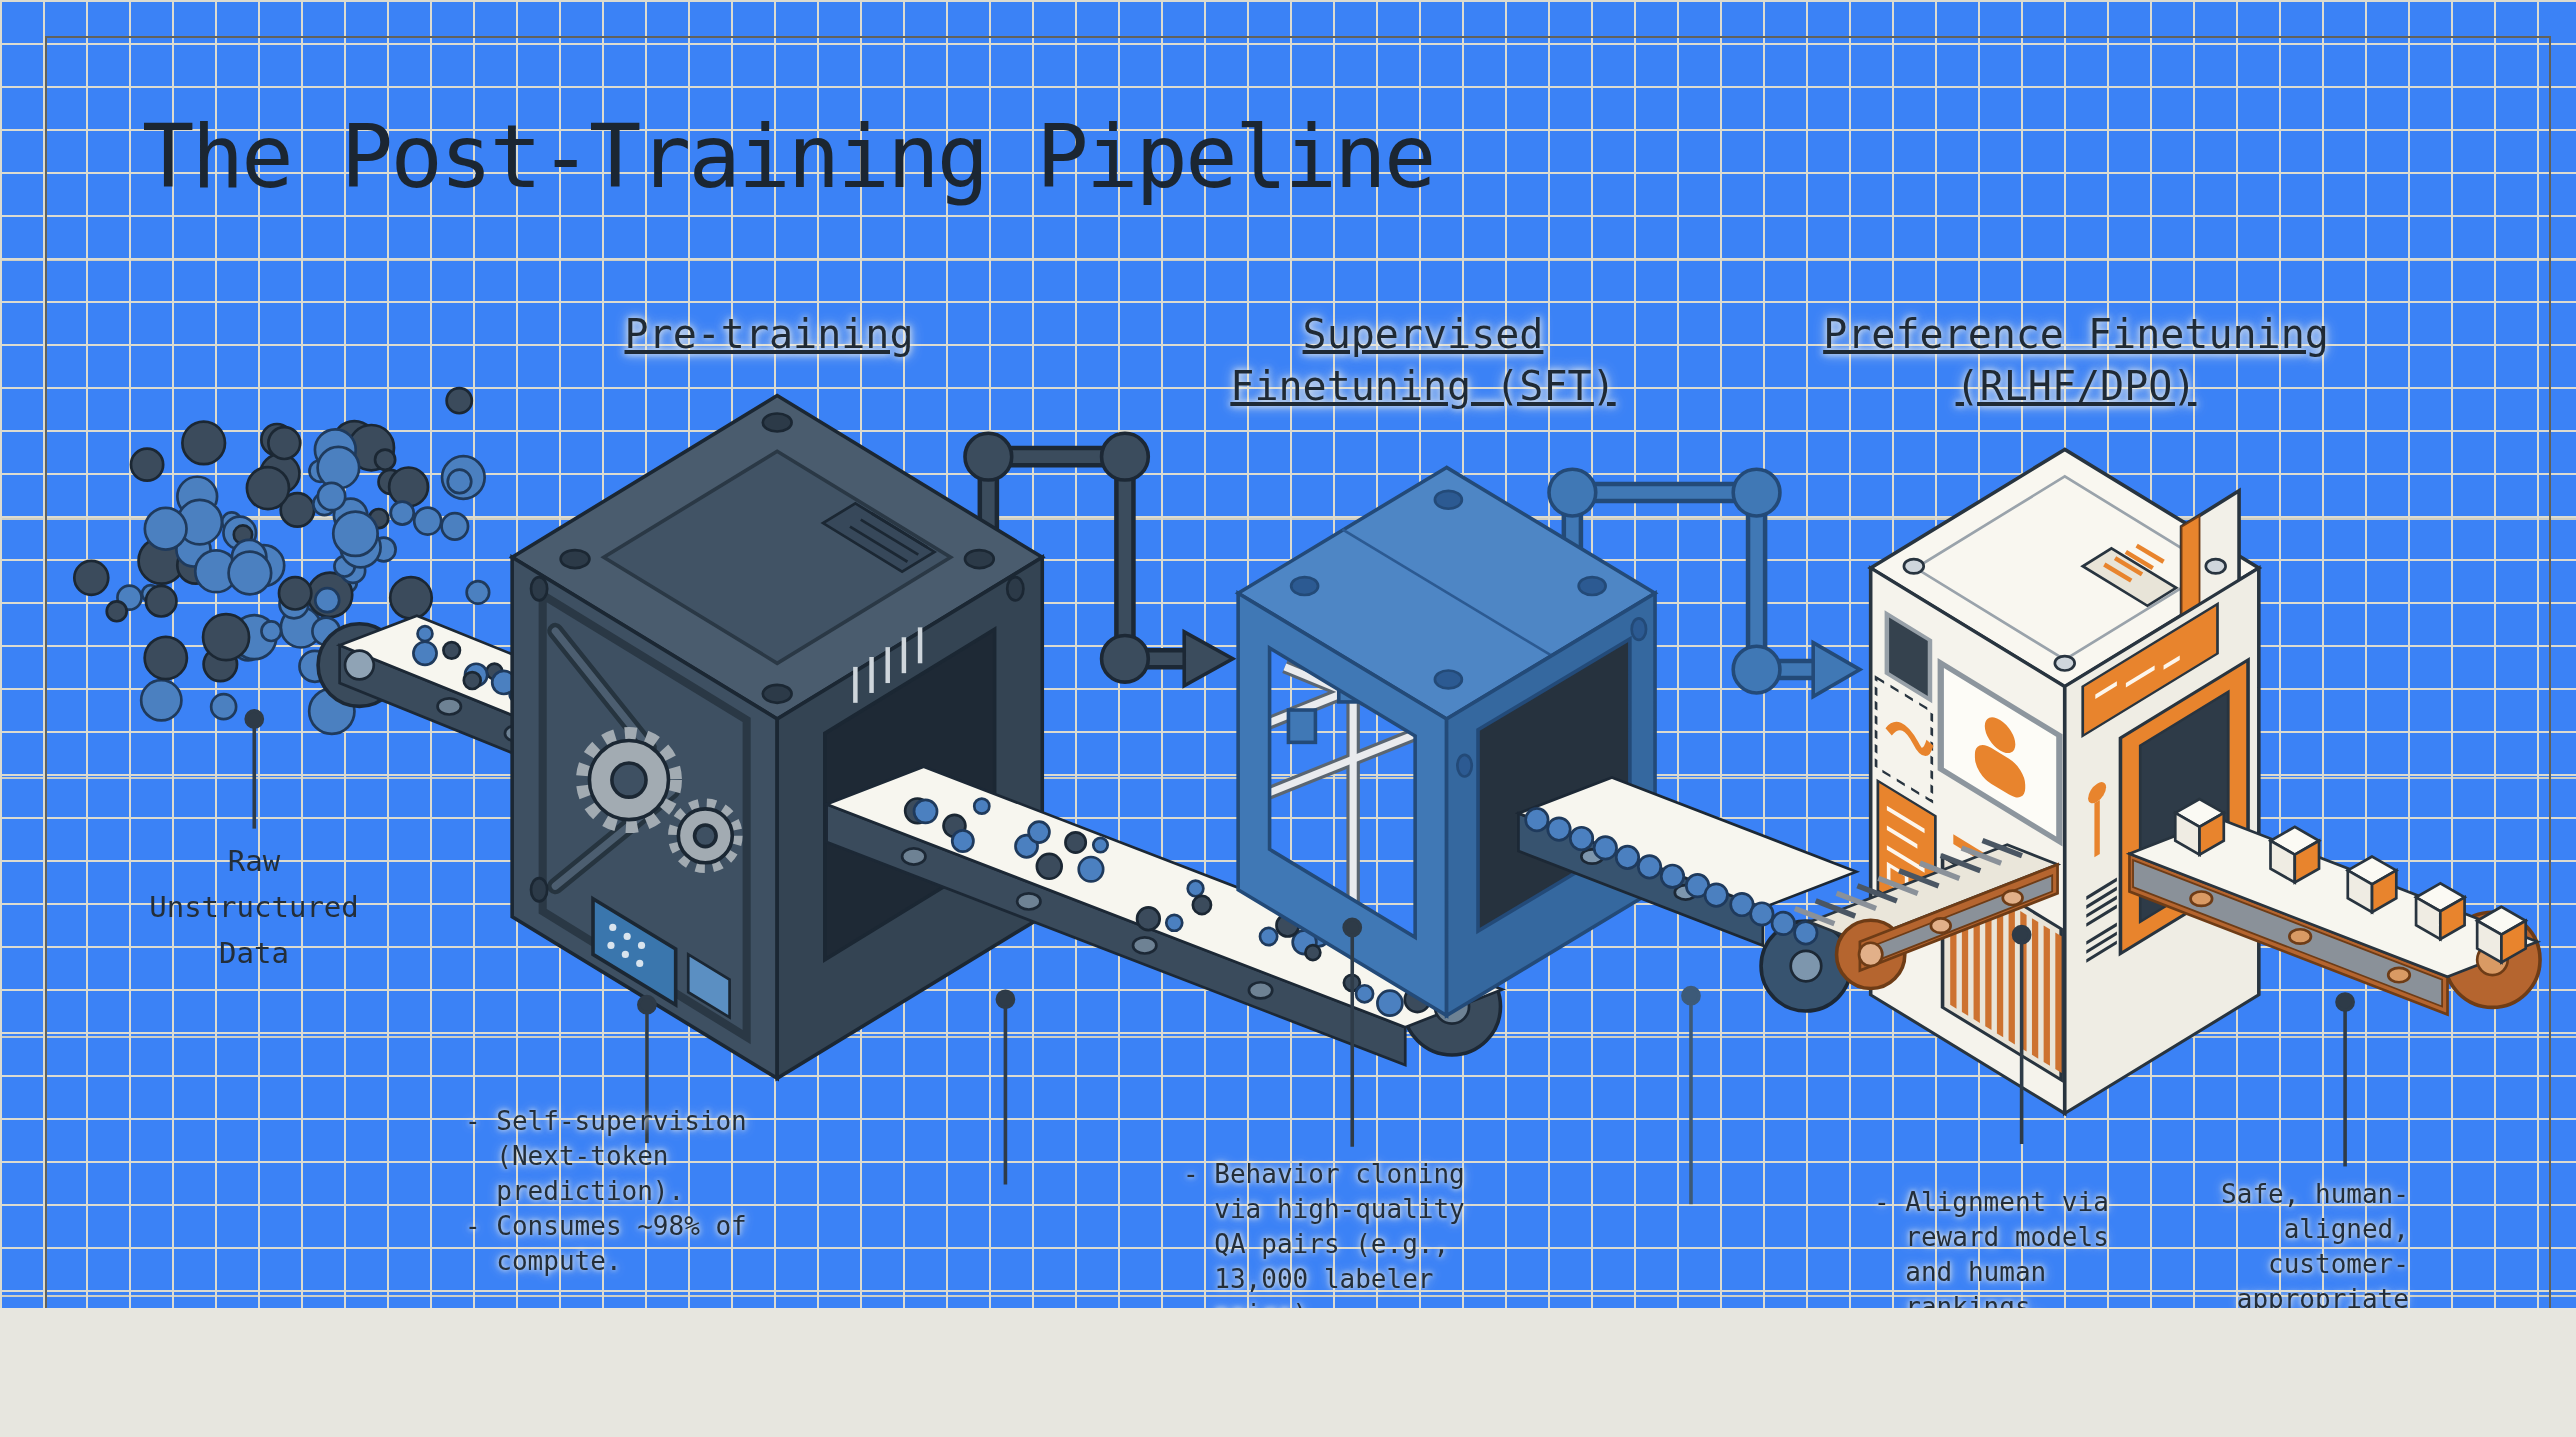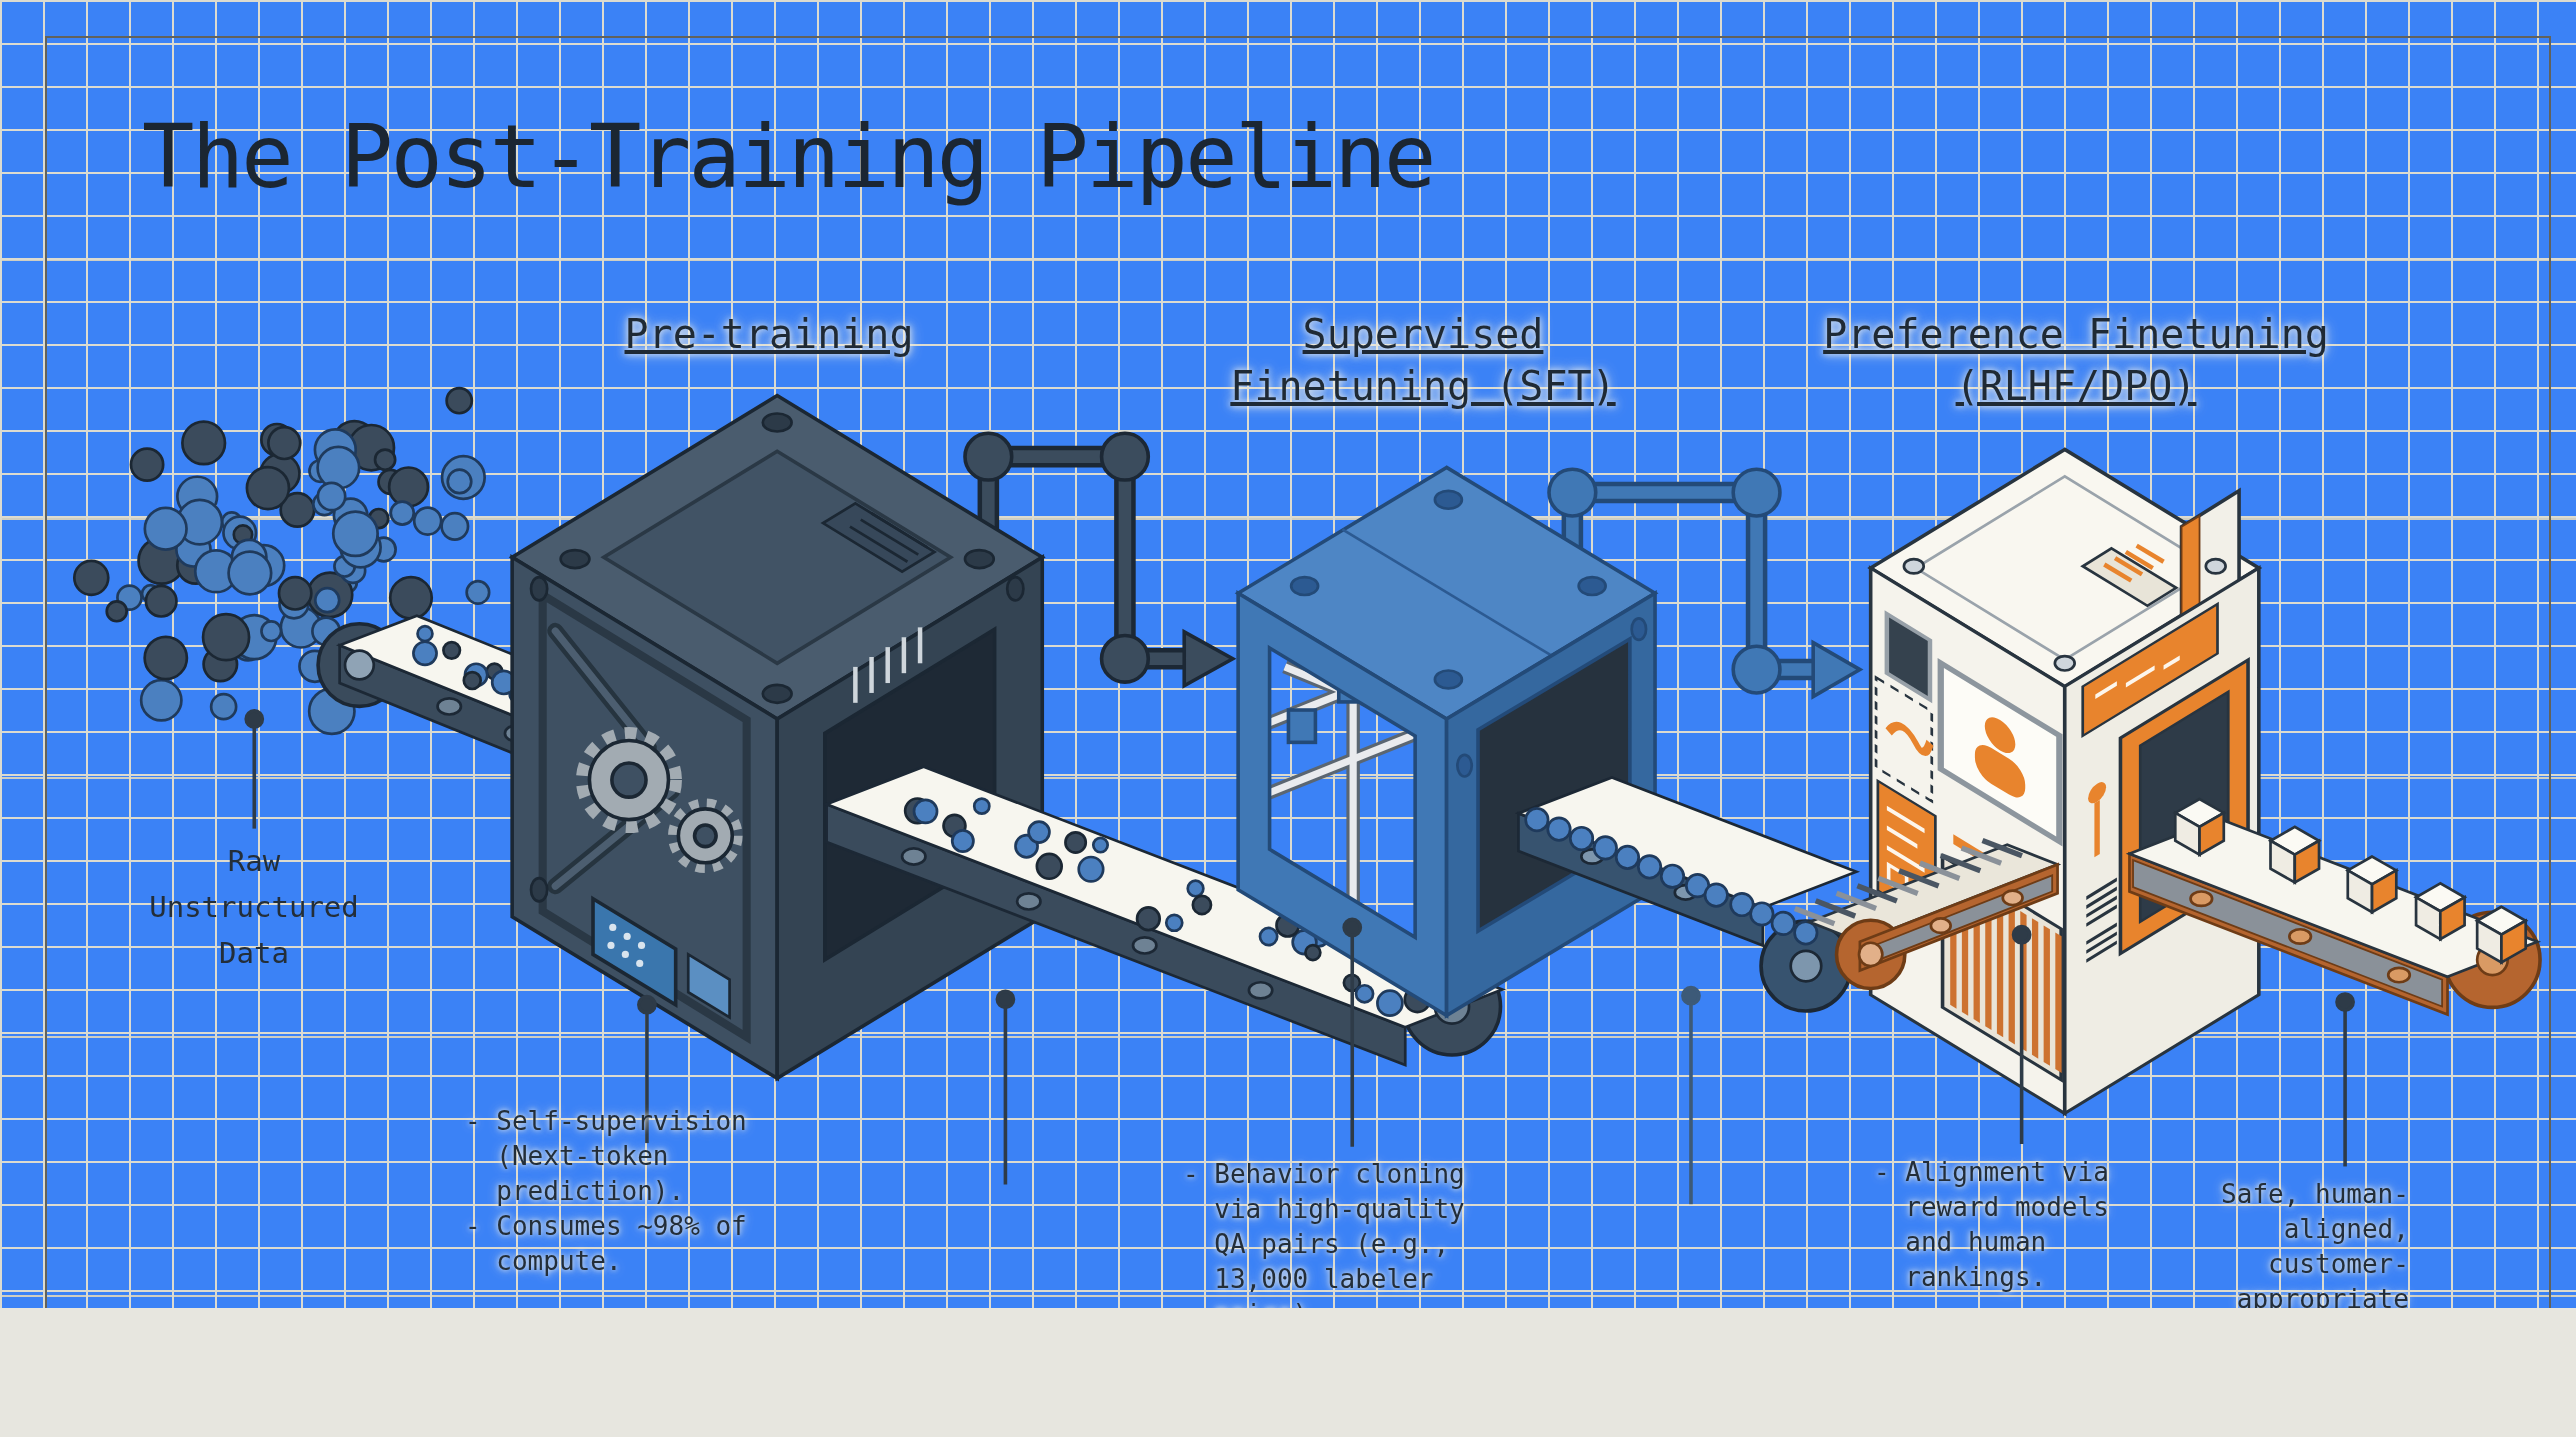--- a/index.html
+++ b/index.html
@@ -504,21 +504,21 @@
   <div class="note" style="left:465px;top:1104px">- Self-supervision
   (Next-token
   prediction).
 - Consumes ~98% of
   compute.</div>
   <div class="note" style="left:1183px;top:1157px">- Behavior cloning
   via high-quality
   QA pairs (e.g.,
   13,000 labeler
   pairs).</div>
-  <div class="note" style="left:1874px;top:1155px">- Alignment via
+  <div class="note" style="left:1874px;top:1185px">- Alignment via
   reward models
   and human
   rankings.</div>
   <div class="note center" style="left:2315px;top:1177px">Safe, human-
 aligned,
 customer-
 appropriate
 responses.</div>
 
   <div class="branding">

